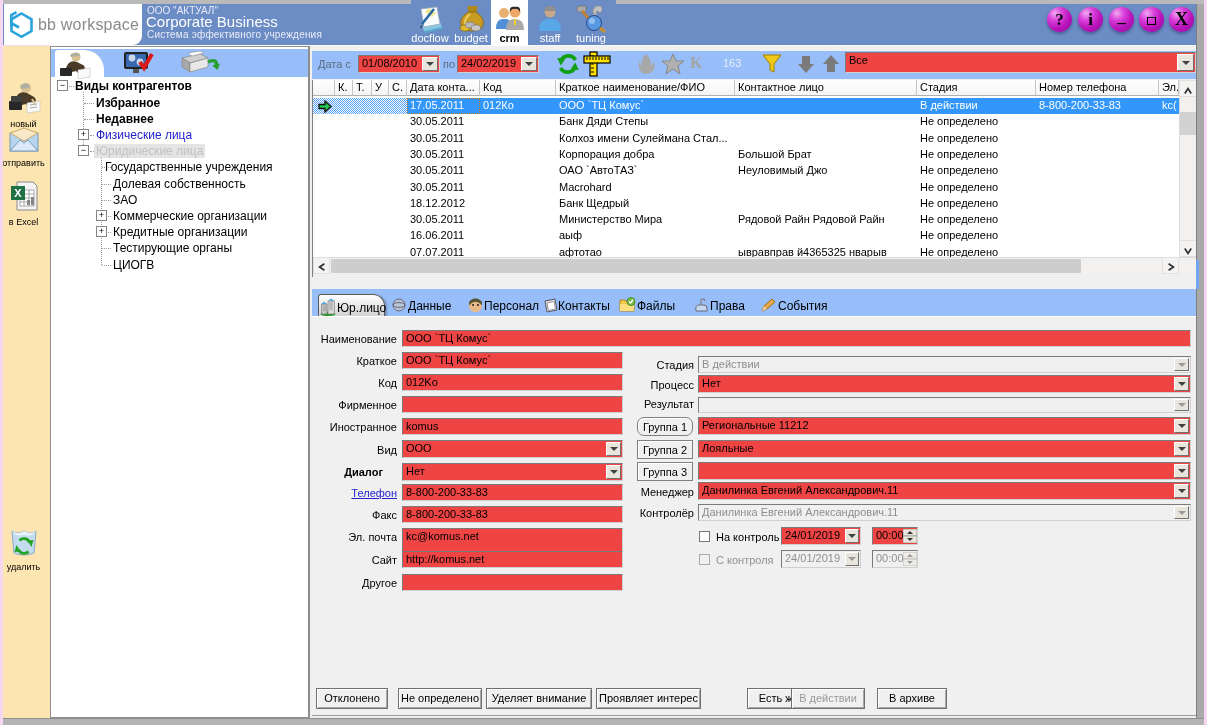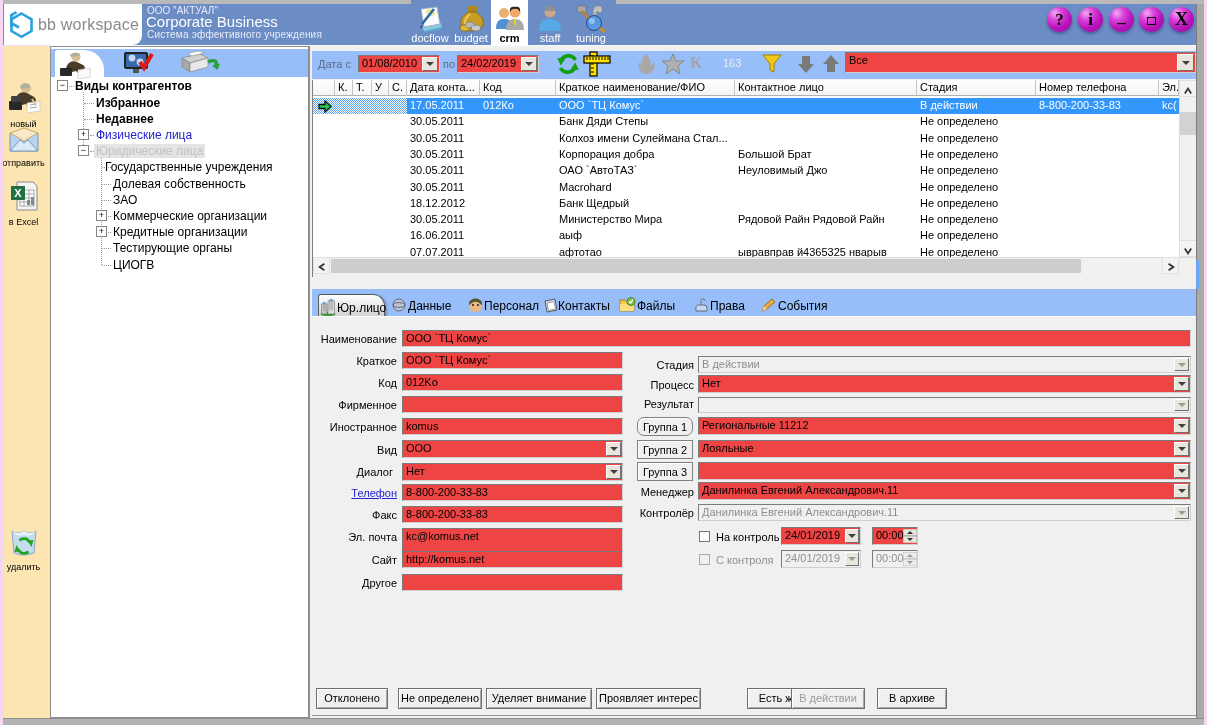--- a/index.html
+++ b/index.html
@@ -435,21 +435,21 @@
 <div class="fld" style="left:402px;top:352px;width:221px;height:17px;">ООО `ТЦ Комус`</div>
 <div class="lab" style="left:300px;top:377px;width:97px;text-align:right;">Код</div>
 <div class="fld" style="left:402px;top:374px;width:221px;height:17px;">012Ko</div>
 <div class="lab" style="left:300px;top:399px;width:97px;text-align:right;">Фирменное</div>
 <div class="fld" style="left:402px;top:396px;width:221px;height:17px;"></div>
 <div class="lab" style="left:300px;top:421px;width:97px;text-align:right;">Иностранное</div>
 <div class="fld" style="left:402px;top:418px;width:221px;height:17px;">komus</div>
 <div class="lab" style="left:300px;top:444px;width:97px;text-align:right;">Вид</div>
 <div class="fld" style="left:402px;top:440px;width:221px;height:18px;">ООО</div>
 <div class="cbtn" style="left:606px;top:442px;width:15px;height:14px;"></div>
-<div class="lab" style="left:296px;top:466px;width:97px;text-align:right;">Диалог</div>
+<div class="lab" style="left:286px;top:466px;width:97px;text-align:right;font-weight:bold;">Диалог</div>
 <div class="fld" style="left:402px;top:463px;width:221px;height:18px;">Нет</div>
 <div class="cbtn" style="left:606px;top:465px;width:15px;height:14px;"></div>
 <div class="lab" style="left:300px;top:487px;width:97px;text-align:right;color:#2222CC;text-decoration:underline;">Телефон</div>
 <div class="fld" style="left:402px;top:484px;width:221px;height:17px;">8-800-200-33-83</div>
 <div class="lab" style="left:300px;top:509px;width:97px;text-align:right;">Факс</div>
 <div class="fld" style="left:402px;top:506px;width:221px;height:17px;">8-800-200-33-83</div>
 <div class="lab" style="left:300px;top:531px;width:97px;text-align:right;">Эл. почта</div>
 <div class="fld" style="left:402px;top:528px;width:221px;height:32px;">kc@komus.net</div>
 <div class="lab" style="left:300px;top:554px;width:97px;text-align:right;">Сайт</div>
 <div class="fld" style="left:402px;top:551px;width:221px;height:17px;">http://komus.net</div>

